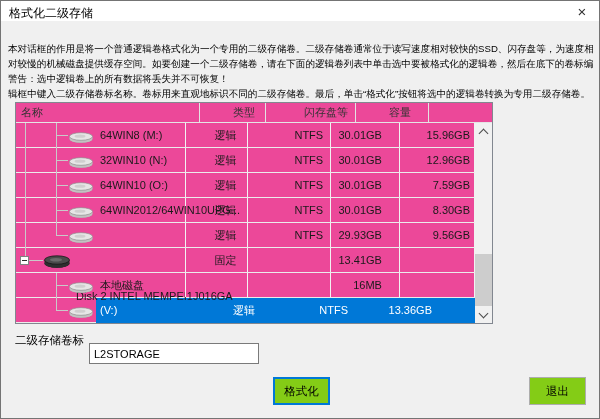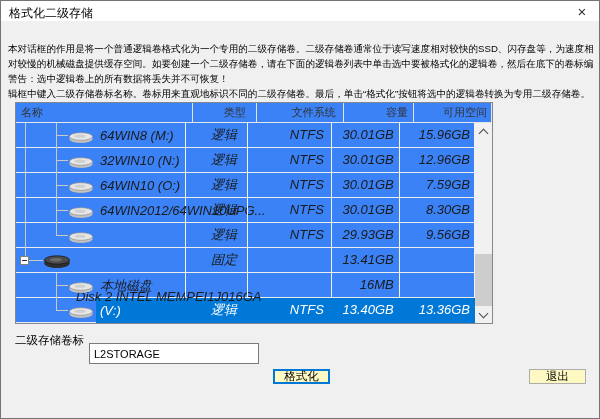--- a/index.html
+++ b/index.html
@@ -6,30 +6,30 @@
   .dialog{position:relative;width:600px;height:419px;background:#f0f0f0;border:1px solid #747474;box-sizing:border-box;overflow:hidden;}
   
   .titlebar{position:absolute;left:0;top:0;right:0;height:20px;background:#ffffff;}
   .title{position:absolute;left:8px;top:4px;font-size:12px;color:#000;white-space:nowrap;}
   .closebtn{position:absolute;right:0;top:0;width:34px;height:21px;display:flex;align-items:center;justify-content:center;cursor:default;}
   .closebtn span{font-size:15px;color:#333;line-height:1;}
   
   .desc{position:absolute;left:7px;top:40px;width:590px;font-size:9.6px;line-height:15px;color:#000;}
   .desc-line{white-space:nowrap;height:15px;}
   
-  .list{position:absolute;left:14px;top:101px;width:478px;height:222px;background:#3b82f6;border:1px solid #828790;box-sizing:border-box;}
+  .list{position:absolute;left:14px;top:101px;width:478px;height:222px;background:#ec4899;border:1px solid #828790;box-sizing:border-box;}
   .lheader{position:absolute;left:0;top:0;right:0;height:20px;display:flex;border-bottom:1px solid #e5e5e5;box-sizing:border-box;}
   .hcell{height:19px;line-height:19px;font-size:11px;color:#333;border-right:1px solid #e3e3e3;box-sizing:border-box;white-space:nowrap;overflow:hidden;}
   .lbody{position:absolute;left:0;top:20px;right:17px;bottom:0;overflow:hidden;}
   .lrow{position:relative;height:25px;display:flex;border-bottom:1px solid #ececec;box-sizing:border-box;}
-  .cell{height:24px;line-height:24px;font-size:13px;color:#1a1a1a;border-right:1px solid #f2f2f2;box-sizing:border-box;white-space:nowrap;position:relative;z-index:1;font-style:italic;}
+  .cell{height:24px;line-height:24px;font-size:11px;color:#1a1a1a;border-right:1px solid #f2f2f2;box-sizing:border-box;white-space:nowrap;position:relative;z-index:1;}
   .c-name{width:184px;}
   .c-type{width:66px;text-align:right;padding-right:10px;}
   .c-fs{width:90px;text-align:right;padding-right:7px;}
-  .c-cap{width:73px;text-align:right;padding-right:5px;}
+  .c-cap{width:73px;text-align:right;padding-right:17px;}
   .c-free{width:81px;text-align:right;padding-right:4px;}
   .c-fill{flex:1;border-right:none;}
   .lheader .c-name{padding-left:5px;width:184px;}
   .sel-bar{position:absolute;left:80px;top:0;width:414px;height:25px;background:#0078d7;z-index:0;}
   .lrow.selected .cell{color:#fff;border-right-color:transparent;}
   .lrow.selected .c-name{color:#fff;}
   
   .tline{position:absolute;width:1px;background:#c9c9c9;}
   .tline.root{left:9px;}
   .tline.child{left:40px;}
@@ -52,21 +52,21 @@
   .sb-btn{position:absolute;left:0;width:17px;height:17px;display:flex;align-items:center;justify-content:center;}
   .sb-btn.up{top:0;}
   .sb-btn.down{bottom:0;}
   .chev{display:block;width:6px;height:6px;border-left:1.5px solid #4a4a4a;border-bottom:1.5px solid #4a4a4a;}
   .chev.up{transform:rotate(135deg);margin-top:3px;}
   .chev.down{transform:rotate(-45deg);margin-bottom:3px;}
   .sb-thumb{position:absolute;left:0;top:131px;width:17px;height:52px;background:#cdcdcd;}
   
   .flabel{position:absolute;left:14px;top:332px;font-size:11.5px;color:#000;white-space:nowrap;}
   .finput{position:absolute;left:88px;top:342px;width:170px;height:21px;box-sizing:border-box;border:1px solid #7a7a7a;background:#fff;font-size:11px;font-family:"Liberation Sans","DejaVu Sans",sans-serif;padding:1px 4px;outline:none;color:#000;}
-  .btn{position:absolute;top:368px;width:57px;height:15px;background:#fef9c3;font-size:11.5px;font-family:"Liberation Sans","DejaVu Sans",sans-serif;color:#000;padding:0;display:flex;align-items:center;justify-content:center;box-sizing:border-box;}
+  .btn{position:absolute;top:376px;width:57px;height:28px;background:#84cc16;font-size:11.5px;font-family:"Liberation Sans","DejaVu Sans",sans-serif;color:#000;padding:0;display:flex;align-items:center;justify-content:center;box-sizing:border-box;}
   .btn.format{left:272px;border:2px solid #0078d7;}
   .btn.exit{left:528px;border:1px solid #adadad;}
 </style>
 </head>
 <body>
 
 <div class="dialog">
   <div class="titlebar">
     <span class="title">格式化二级存储</span>
     <div class="closebtn">
@@ -78,23 +78,22 @@
       <div class="desc-line">本对话框的作用是将一个普通逻辑卷格式化为一个专用的二级存储卷。二级存储卷通常位于读写速度相对较快的SSD、闪存盘等，为速度相</div>
       <div class="desc-line">对较慢的机械磁盘提供缓存空间。如要创建一个二级存储卷，请在下面的逻辑卷列表中单击选中要被格式化的逻辑卷，然后在底下的卷标编</div>
       <div class="desc-line">警告：选中逻辑卷上的所有数据将丢失并不可恢复！</div>
       <div class="desc-line">辑框中键入二级存储卷标名称。卷标用来直观地标识不同的二级存储卷。最后，单击“格式化”按钮将选中的逻辑卷转换为专用二级存储卷。</div>
     </div>
 
   <div class="list">
     <div class="lheader" id="list-header">
         <div class="hcell c-name">名称</div>
         <div class="hcell c-type">类型</div>
-        <div class="hcell c-fs">文件系统</div>
+        <div class="hcell c-fs">闪存盘等</div>
         <div class="hcell c-cap">容量</div>
-        <div class="hcell c-free">可用空间</div>
         <div class="hcell c-fill"></div>
       </div>
     <div class="lbody" id="list-body">
         <div class="lrow">
           <div class="cell c-name">
             <span class="tline root full"></span>
             <span class="tline child full"></span>
             <span class="connector vol"></span>
             <span class="icon vol"><svg width="26" height="15" viewBox="0 0 26 15">
                 <ellipse cx="13" cy="10" rx="11.5" ry="3.8" fill="#9d9d9d"></ellipse>
@@ -232,21 +231,20 @@
             <span class="icon vol"><svg width="26" height="15" viewBox="0 0 26 15">
                 <ellipse cx="13" cy="10" rx="11.5" ry="3.8" fill="#9d9d9d"></ellipse>
                 <path d="M1.5 7.5 L1.5 10 A11.5 3.8 0 0 0 24.5 10 L24.5 7.5 Z" fill="#c2c2c2"></path>
                 <ellipse cx="13" cy="7.5" rx="11.5" ry="3.8" fill="#e6e6e6" stroke="#8f8f8f" stroke-width="0.7"></ellipse>
                 <ellipse cx="12" cy="7.2" rx="5.5" ry="1.6" fill="#cfcfcf"></ellipse>
               </svg></span>
             <span class="nlabel vol">(V:)</span>
           </div>
           <div class="cell c-type">逻辑</div>
           <div class="cell c-fs">NTFS</div>
-          <div class="cell c-cap">13.40GB</div>
           <div class="cell c-free">13.36GB</div>
           <div class="cell c-fill"></div>
         </div>
       </div>
     <div class="scrollbar">
       <div class="sb-btn up">
           <i class="chev up"></i>
         </div>
       <div class="sb-thumb"></div>
       <div class="sb-btn down">

